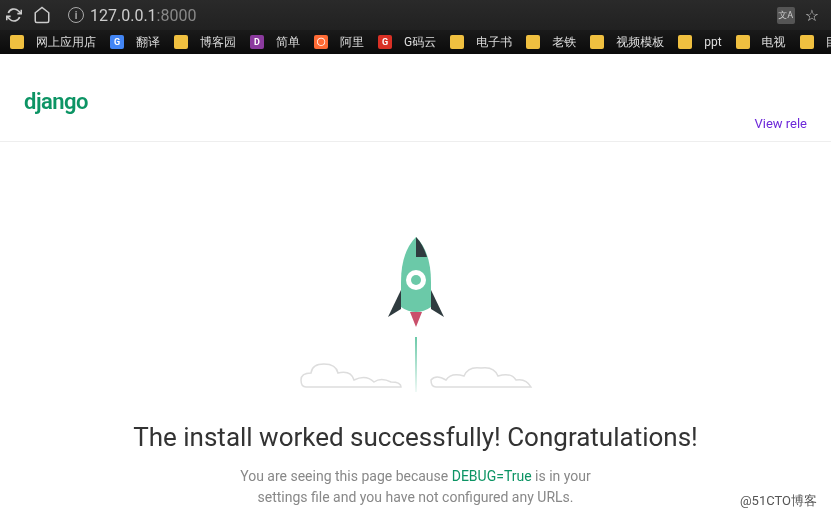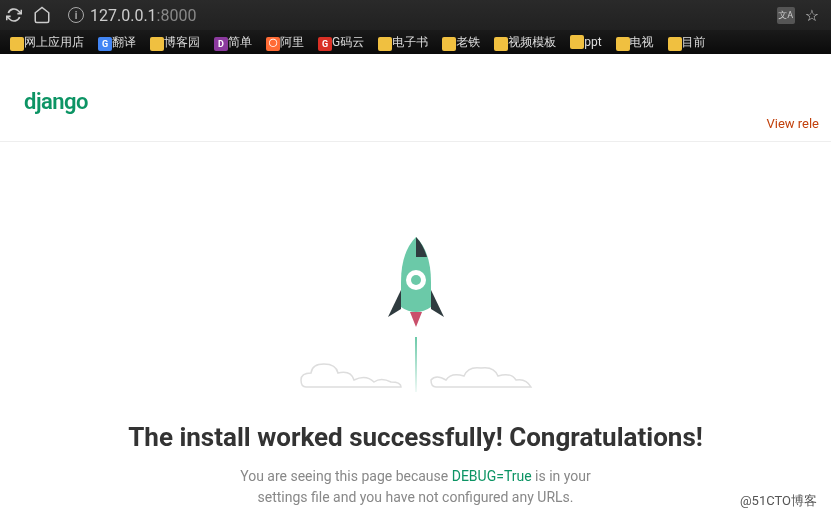--- a/index.html
+++ b/index.html
@@ -11,41 +11,41 @@
     .home-icon { width: 18px; height: 18px; color: #ccc; }
     .address-bar { flex: 1; display: flex; align-items: center; gap: 6px; padding: 0 8px; }
     .info-icon { width: 16px; height: 16px; border: 1.5px solid #aaa; border-radius: 50%; display: flex; align-items: center; justify-content: center; color: #aaa; font-size: 10px; font-weight: bold; }
     .url-text { color: #ccc; font-size: 16px; }
     .url-port { color: #888; }
     .right-icons { display: flex; gap: 10px; align-items: center; padding-right: 8px; }
     .translate-icon { width: 18px; height: 17px; background: #555; border-radius: 2px; display: flex; align-items: center; justify-content: center; color: #ccc; font-size: 9px; }
     .star-icon { color: #ccc; font-size: 16px; }
     
     .bookmarks-bar { display: flex; align-items: center; height: 24px; padding: 0 4px; gap: 2px; background: linear-gradient(to bottom, #1a1a1a, #0a0a0a); overflow: hidden; }
-    .bookmark { display: flex; align-items: flex-end; gap: 0; padding: 2px 6px; color: #ddd; font-size: 12px; white-space: nowrap; }
+    .bookmark { display: flex; align-items: center; gap: 12px; padding: 2px 6px; color: #ddd; font-size: 12px; white-space: nowrap; }
     .bk-icon { width: 14px; height: 14px; border-radius: 2px; display: flex; align-items: center; justify-content: center; font-size: 9px; color: #fff; font-weight: bold; }
     .folder { background: #f0c040; }
     .google { background: #4285f4; }
     .purple { background: #8b3a9e; }
     .orange { background: #ff6b35; }
     .red-g { background: #d93025; }
     
     .content { background: #fff; }
-    .header-bar { display: flex; justify-content: space-between; align-items: center; padding: 18px 12px 10px 24px; border-bottom: 1px solid #eee; }
+    .header-bar { display: flex; justify-content: space-between; align-items: center; padding: 18px 24px 10px 24px; border-bottom: 1px solid #eee; }
     .django-logo { color: #0C9464; font-size: 22px; font-weight: 600; letter-spacing: -0.5px; }
-    .view-link { color: #c2410c; font-size: 13px; margin-top: 44px; }
+    .view-link { color: #6d28d9; font-size: 13px; margin-top: 44px; }
     
     .main-area { text-align: center; padding-top: 90px; }
     .rocket-scene { position: relative; width: 300px; height: 170px; margin: 0 auto 20px; }
     .rocket { position: absolute; left: 50%; top: 0; transform: translateX(-50%); }
     .cloud-left { position: absolute; bottom: 10px; left: 30px; }
     .cloud-right { position: absolute; bottom: 10px; right: 30px; }
     .flame-line { position: absolute; left: 50%; top: 105px; transform: translateX(-50%); width: 2px; height: 55px; background: linear-gradient(to bottom, #6BC9A8, rgba(107,201,168,0.1)); }
     
-    .success-title { font-size: 26px; color: #333; font-weight: 700; margin-bottom: 14px; }
+    .success-title { font-size: 26px; color: #333; font-weight: 400; margin-bottom: 14px; }
     .success-sub { font-size: 14px; color: #888; line-height: 1.5; max-width: 380px; margin: 0 auto; }
     .debug-true { color: #0C9464; }
     
     .watermark { position: absolute; bottom: 0; right: 14px; color: #555; font-size: 13px; }
   </style>
 </head>
 <body>
 
 <div class="browser-chrome">
   <div class="address-row">

